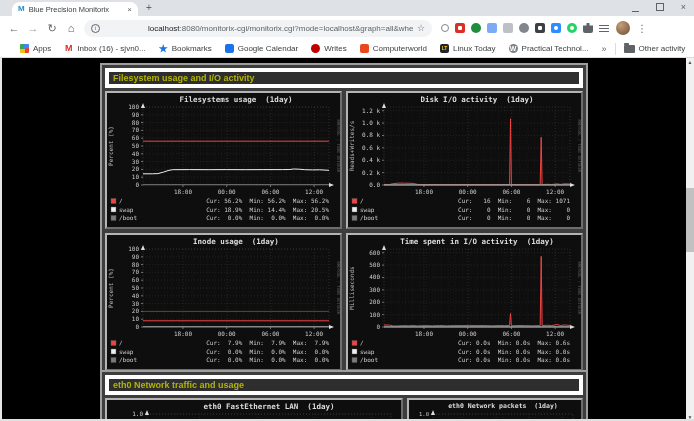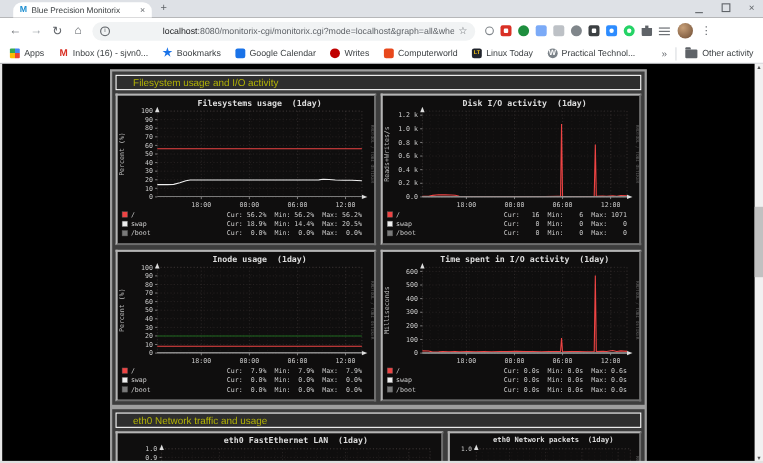--- a/index.html
+++ b/index.html
@@ -50,21 +50,21 @@
   .e-puzzle{background:#5f6368;clip-path:polygon(0 25%,35% 25%,35% 0,65% 0,65% 25%,100% 25%,100% 100%,0 100%);}
   .e-tune{background:none;}
   .e-tune i{display:block;height:1px;background:#5f6368;margin:2px 0;}
   .avatar{width:14px;height:14px;border-radius:50%;flex:none;
           background:radial-gradient(circle at 35% 30%,#c79f78,#6b4a32);}
   .menu-dots{font-size:10px;color:#5f6368;}
 
   
   .bookmarks{position:absolute;top:40px;left:0;right:0;height:18px;background:#fff;
              border-bottom:1px solid #dadce0;display:flex;align-items:center;
-             padding:0 9px;box-sizing:border-box;gap:13px;font-size:8px;color:#3c4043;}
+             padding:0 20px;box-sizing:border-box;gap:13px;font-size:8px;color:#3c4043;}
   .bm{display:flex;align-items:center;gap:4px;white-space:nowrap;}
   .bi{width:9px;height:9px;border-radius:2px;font-size:7px;font-weight:bold;line-height:9px;
       text-align:center;color:#fff;flex:none;}
   .bi-apps{background:
      conic-gradient(#4285f4 0 25%,#ea4335 0 50%,#fbbc05 0 75%,#34a853 0);border-radius:1px;}
   .bi-gmail{background:none;color:#d93025;font-size:9px;}
   .bi-star{background:none;color:#1a73e8;font-size:10px;line-height:9px;}
   .bi-cal{background:#1a73e8;}
   .bi-zd{background:#c00000;border-radius:50%;}
   .bi-cw{background:#e8481c;}
@@ -77,22 +77,22 @@
   .folder:before{content:"";position:absolute;top:-2px;left:0;width:5px;height:2px;
                  background:#5f6368;border-radius:1px 1px 0 0;}
 
   
   .page{position:absolute;top:58px;left:0;right:8px;bottom:0;background:#000;
         border-left:2px solid #e6e6e6;overflow:hidden;}
   .section{position:absolute;left:98px;width:488px;background:#3d3d3d;
            border:2px solid #9e9e9e;padding:3px;box-sizing:border-box;}
   .sec1{top:5px;}
   .sec2{top:312px;}
-  .sec-header{background:#2e2e2e;border:1px solid #ffffff;color:#b3b305;font-weight:normal;
-              font-size:9px;padding:1px 15px;margin-bottom:3px;}
+  .sec-header{background:#2e2e2e;border:4px solid #ffffff;color:#b3b305;font-weight:bold;
+              font-size:9px;padding:1px 4px;margin-bottom:3px;}
   .chart-grid{display:grid;gap:4px;}
   .grid-2{grid-template-columns:237px 237px;}
   .grid-net{grid-template-columns:298px 176px;}
   .panel{border:2px solid;border-color:#b4b4b4 #6e6e6e #6e6e6e #b4b4b4;background:#0f0e0e;
          line-height:0;overflow:hidden;}
   .panel svg{display:block;}
 
   
   .scrollbar{position:absolute;top:58px;right:0;width:8px;bottom:0;background:#f1f1f1;}
   .sb-arrow{position:absolute;left:0;width:8px;height:8px;color:#505050;font-size:5px;

